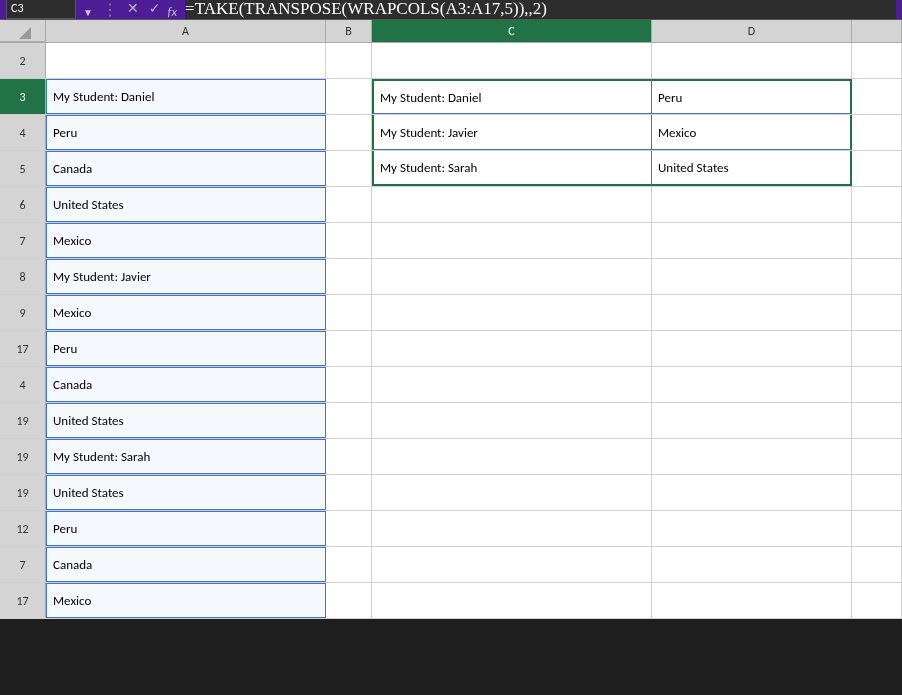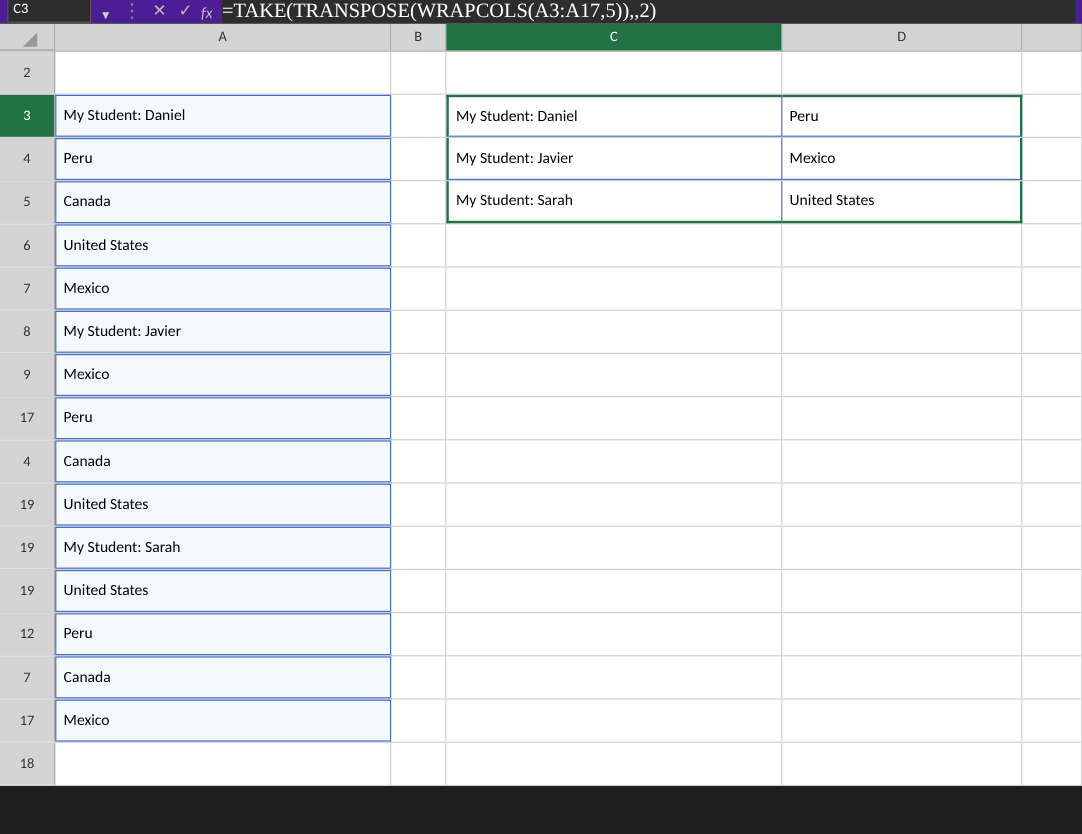--- a/index.html
+++ b/index.html
@@ -448,24 +448,16 @@
         <div class="row-num">17</div>
         <div class="cell col-a source-range">
           <span>Mexico</span>
         </div>
         <div class="cell col-b"></div>
         <div class="cell col-c"></div>
         <div class="cell col-d"></div>
         <div class="cell col-rest"></div>
       </div>
 
-      <div class="row">
-        <div class="row-num">18</div>
-        <div class="cell col-a"></div>
-        <div class="cell col-b"></div>
-        <div class="cell col-c"></div>
-        <div class="cell col-d"></div>
-        <div class="cell col-rest"></div>
-      </div>
 
     </div>
   </div>
 </div>
 
 </body></html>

